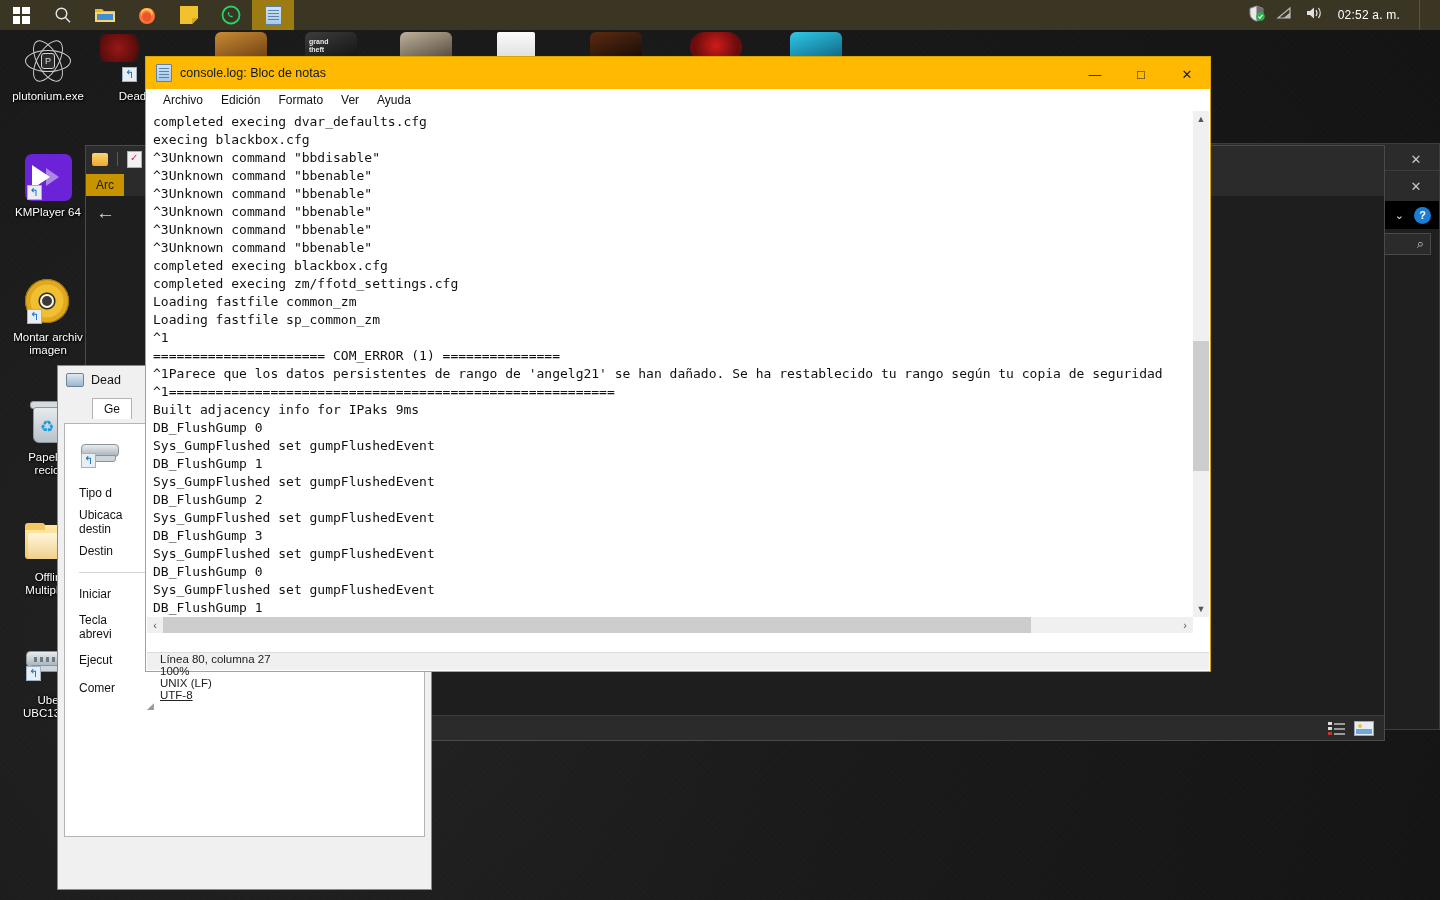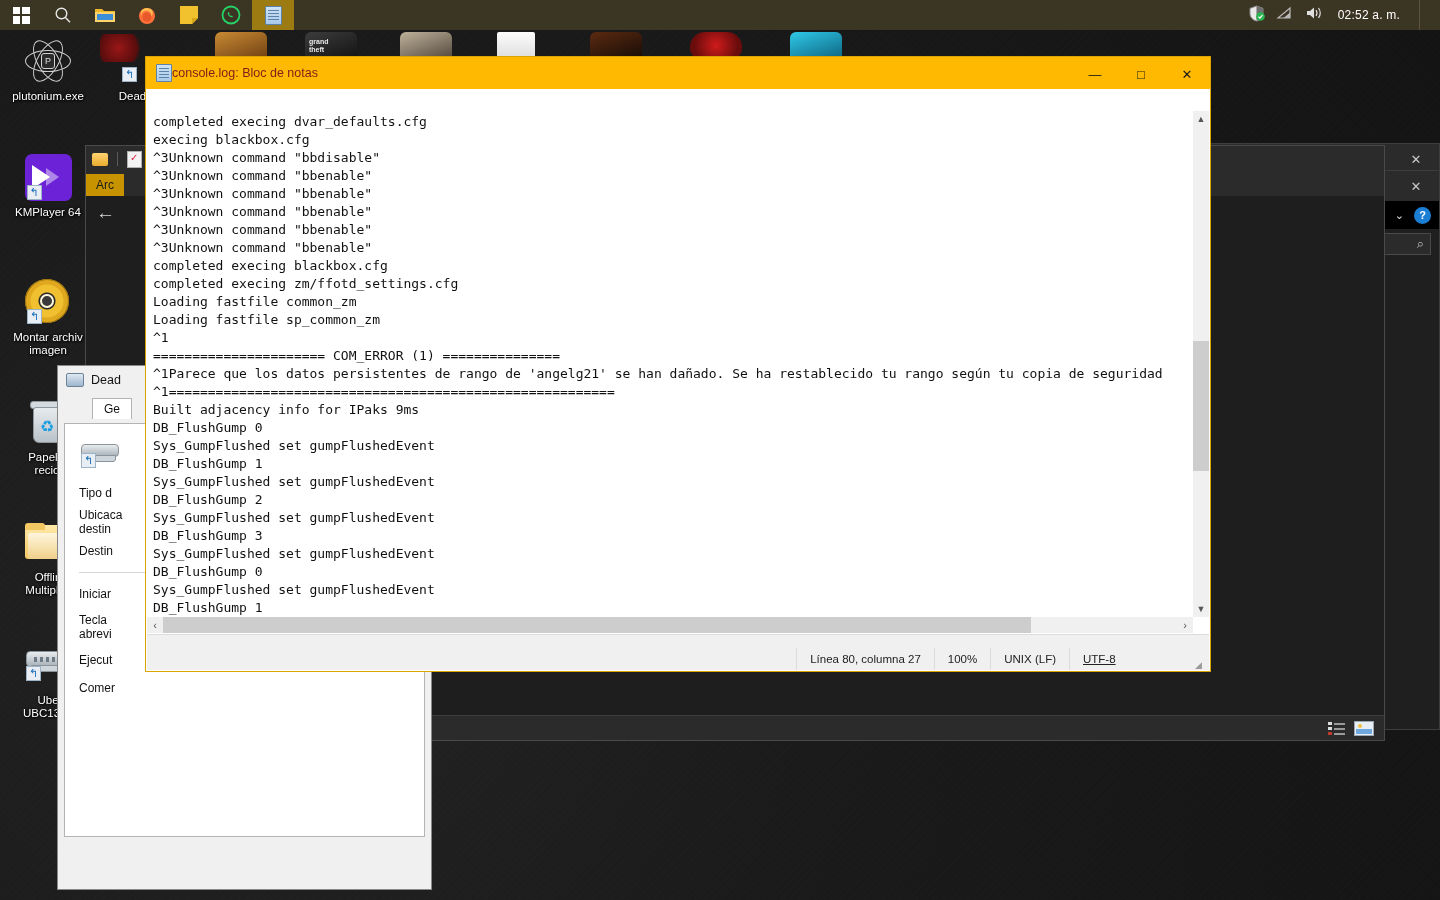--- a/index.html
+++ b/index.html
@@ -197,21 +197,21 @@
     font-size: 12px; color: #111; background: #e1e1e1; border: 1px solid #adadad;
     padding: 4px 9px; text-align: center; white-space: nowrap;
   }
   .hrule { height: 1px; background: #d6d6d6; }
 
   
   .np { position: absolute; background: #fff; border: 1px solid #d9a400; }
   .np-title {
     height: 32px; background: #ffb900; display: flex; align-items: center; padding-left: 10px;
   }
-  .np-title .ttl { font-size: 12.5px; color: #7f1d1d; margin-left: 0; }
+  .np-title .ttl { font-size: 12.5px; color: #0f172a; margin-left: 8px; }
   .np-title .wbtn { color: #1b1b1b; width: 46px; height: 32px; }
   .np-menu {
     height: 22px; background: #fff; display: flex; align-items: center;
     padding-left: 8px; gap: 0;
   }
   .np-menu .mi { font-size: 12px; color: #111; padding: 2px 9px; }
   .np-text {
     position: absolute; left: 1px; top: 54px; right: 1px; bottom: 38px;
     background: #fff; overflow: hidden;
     font-family: "DejaVu Sans Mono", "Liberation Mono", monospace;
@@ -220,23 +220,23 @@
   }
   .np-vscroll {
     position: absolute; right: 1px; top: 54px; width: 16px; bottom: 54px; background: #f0f0f0;
   }
   .np-hscroll {
     position: absolute; left: 1px; right: 17px; bottom: 38px; height: 16px; background: #f0f0f0;
   }
   .sb-arrow { color: #555; font-size: 9px; display: flex; align-items: center; justify-content: center; }
   .sb-thumb { background: #cdcdcd; }
   .np-status {
-    position: absolute; left: 1px; right: 1px; bottom: 1px; height: 36px;
+    position: absolute; left: 1px; right: 1px; bottom: 1px; height: 18px;
     background: #f0f0f0; border-top: 1px solid #dcdcdc;
-    display: flex; align-items: flex-end; font-size: 11.5px; color: #222;
+    display: flex; align-items: flex-start; font-size: 11.5px; color: #222; flex-direction: column;
   }
   .np-status .cell { padding: 0 13px; height: 22px; display: flex; align-items: center; }
   .np-status .divider { width: 1px; height: 22px; background: #dcdcdc; }
 
   
   .npicon {
     width: 16px; height: 18px; background: linear-gradient(180deg,#cfe3f5,#a9c9e8);
     border: 1px solid #5b82a8; border-radius: 1px; position: relative;
   }
   .npicon::before {
@@ -485,20 +485,27 @@
 
   <div class="np" style="left:145px;top:56px;width:1066px;height:616px;">
     <div class="np-title">
       <span class="npicon"></span>
       <span class="ttl">console.log: Bloc de notas</span>
       <span class="wbtns">
         <span class="wbtn">—</span>
         <span class="wbtn">□</span>
         <span class="wbtn">✕</span>
       </span>
+    </div>
+    <div class="np-menu">
+      <span class="mi">Archivo</span>
+      <span class="mi">Edición</span>
+      <span class="mi">Formato</span>
+      <span class="mi">Ver</span>
+      <span class="mi">Ayuda</span>
     </div>
 
     <div class="np-text">completed execing dvar_defaults.cfg
 execing blackbox.cfg
 ^3Unknown command "bbdisable"
 ^3Unknown command "bbenable"
 ^3Unknown command "bbenable"
 ^3Unknown command "bbenable"
 ^3Unknown command "bbenable"
 ^3Unknown command "bbenable"

